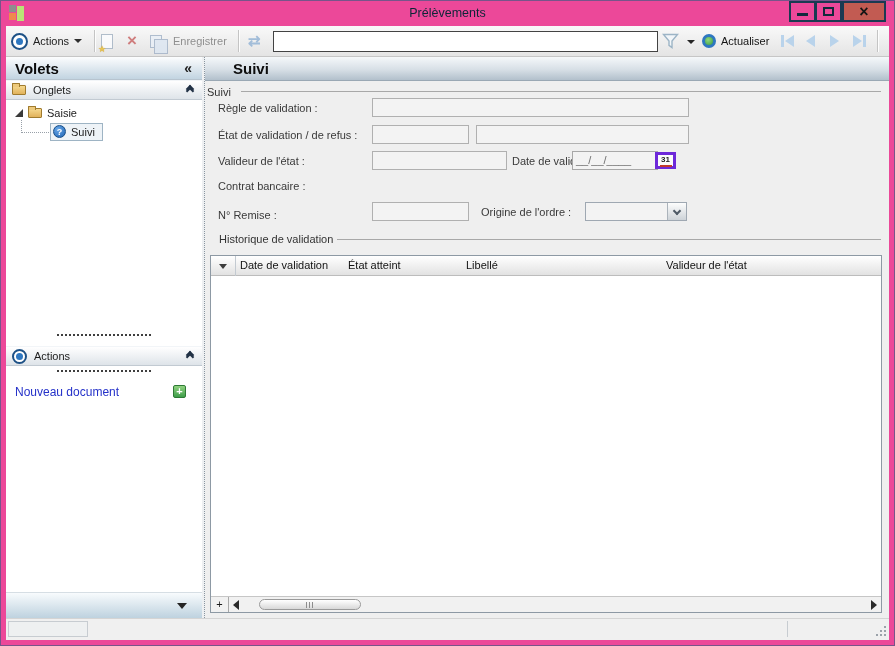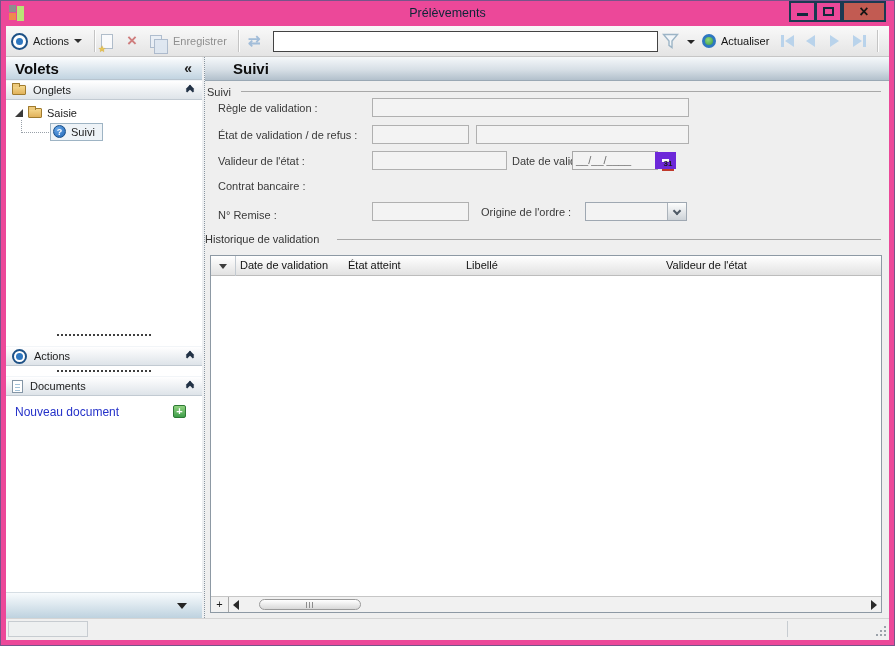--- a/index.html
+++ b/index.html
@@ -86,21 +86,21 @@
 
   
   .main{position:absolute;left:205px;top:57px;width:684px;height:561px;background:#efefef}
   .main-header{position:absolute;left:0;right:0;top:0;height:24px;background:linear-gradient(#f5f8fa 0%,#d7dfe6 55%,#b2c0cc 100%);border-bottom:1px solid #9aa8b4}
   .main-title{position:absolute;left:28px;top:3px;font-size:15px;font-weight:bold;color:#0d0d0d}
   .legend{position:absolute;color:#333}
   .legend-line{position:absolute;height:1px;background:#a8a8a8}
   .flabel{position:absolute;color:#3a3a3a}
   .dinput{position:absolute;height:19px;background:#f3f3f3;border:1px solid #b0b0b0;line-height:17px;padding:0 4px;color:#929292}
   .date-field{position:absolute;height:19px;background:#f3f3f3;border:1px solid #a8a8a8;line-height:17px;padding:0 3px;color:#6f6f6f}
-  .cal{position:absolute;width:21px;height:17px;background:#fbfbfb;border:7px solid #6d28d9}
+  .cal{position:absolute;width:21px;height:17px;background:#fbfbfb;border:3px solid #6d28d9}
   .cal-top{height:4px;background:#d4682e;border-bottom:1px solid #a34c1c}
   .cal-day{display:block;font-size:8px;font-weight:bold;color:#1c1c1c;text-align:center;line-height:10px;border-bottom:2px solid #c0392b;width:12px;margin:0 auto}
   .select{position:absolute;height:19px;background:#f3f3f3;border:1px solid #9fa8b2}
   .select-btn{position:absolute;right:0;top:0;bottom:0;width:19px;background:linear-gradient(#fdfdfd,#cdd3d8);border-left:1px solid #abb3bb;display:flex;flex-direction:column;align-items:center;justify-content:center}
   .select-btn .chev{border-color:#4e5a66;transform:rotate(225deg);margin-top:-2px}
 
   .table{position:absolute;left:5px;top:198px;width:672px;height:358px;background:#fff;border:1px solid #8d99a4}
   .thead{position:absolute;left:0;right:0;top:0;height:20px;background:linear-gradient(#ffffff,#e2e2e2);border-bottom:1px solid #bcbcbc}
   .sel-tri{position:absolute;left:8px;top:8px;width:0;height:0;border-left:4px solid transparent;border-right:4px solid transparent;border-top:5px solid #3c3c3c}
   .col-line{position:absolute;left:24px;top:0;bottom:16px;width:1px;background:#c3cad1}
@@ -228,28 +228,20 @@
       <span class="icon-target" style="width:15px;height:15px"></span>
       <span class="panel-label">Actions</span>
       <span class="chev2 chev-up">
           <i class="chev c1"></i>
           <i class="chev c2"></i>
         </span>
     </div>
     <div class="dots-sep">
         <i></i>
       </div>
-    <div class="panel-header">
-      <span class="icon-doc"></span>
-      <span class="panel-label">Documents</span>
-      <span class="chev2 chev-up">
-          <i class="chev c1"></i>
-          <i class="chev c2"></i>
-        </span>
-    </div>
     <div class="docs-body">
       <span class="newdoc-link">Nouveau document</span>
       <span class="plus-btn"></span>
     </div>
     <div class="scroll-down">
         <span class="tri"></span>
       </div>
   </div>
 
   <div class="v-splitter"></div>
@@ -280,21 +272,21 @@
     <span class="flabel" style="left:13px;top:152px">N° Remise :</span>
     <span class="dinput" style="left:167px;top:145px;width:97px"></span>
     <span class="flabel" style="left:276px;top:149px">Origine de l'ordre :</span>
     <span class="select" style="left:380px;top:145px;width:102px">
       <span></span>
       <span class="select-btn">
           <i class="chev"></i>
         </span>
     </span>
 
-    <span class="legend" style="left:0;top:176px">Historique de validation</span>
+    <span class="legend" style="left:14px;top:176px">Historique de validation</span>
     <span class="legend-line" style="left:132px;right:8px;top:182px"></span>
 
     <div class="table">
       <div class="thead">
         <span class="sel-tri"></span>
         <span class="th" style="left:29px">Date de validation</span>
         <span class="th" style="left:137px">État atteint</span>
         <span class="th" style="left:255px">Libellé</span>
         <span class="th" style="left:455px">Valideur de l'état</span>
       </div>

